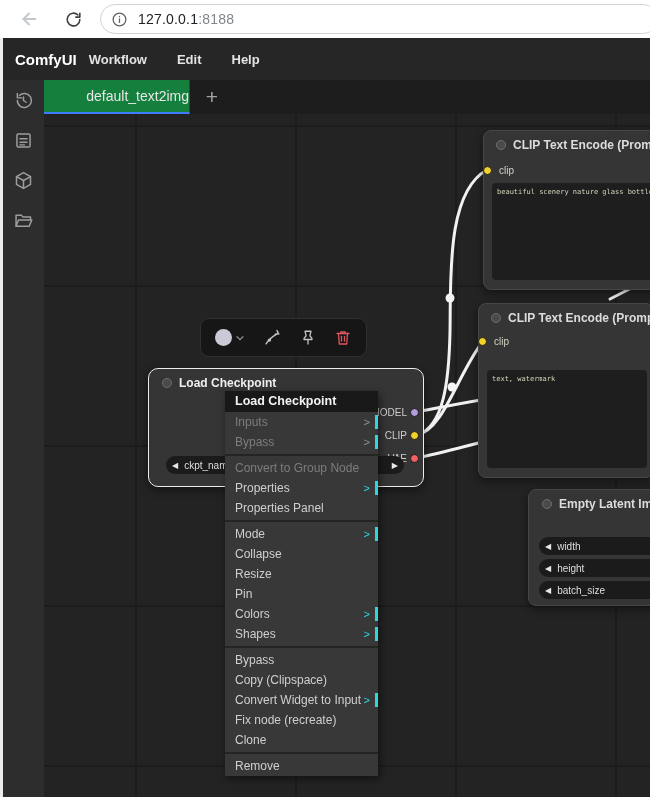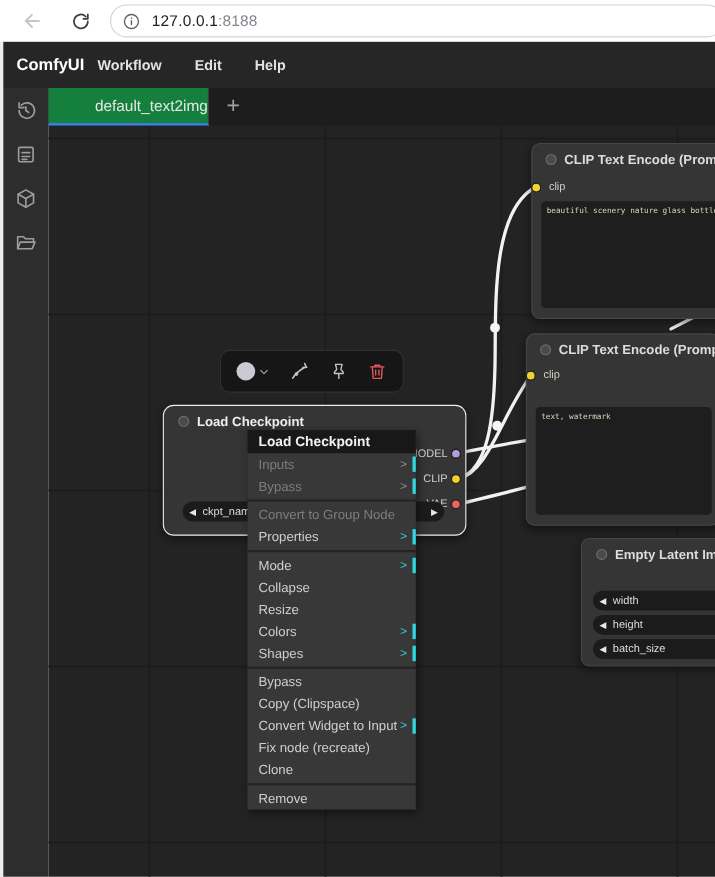--- a/index.html
+++ b/index.html
@@ -267,33 +267,39 @@
     </div>
     <div class="ctx-sep"></div>
     <div class="ctx-item disabled">
       <span>Convert to Group Node</span>
     </div>
     <div class="ctx-item">
       <span>Properties</span>
       <span class="sub-arrow">&gt;</span>
       <span class="sub-bar"></span>
     </div>
+    <div class="ctx-item">
+      <span>Properties Panel</span>
+    </div>
     <div class="ctx-sep"></div>
     <div class="ctx-item">
       <span>Mode</span>
       <span class="sub-arrow">&gt;</span>
       <span class="sub-bar"></span>
     </div>
     <div class="ctx-item">
       <span>Collapse</span>
     </div>
     <div class="ctx-item">
       <span>Resize</span>
     </div>
     <div class="ctx-item">
+      <span>Pin</span>
+    </div>
+    <div class="ctx-item">
       <span>Colors</span>
       <span class="sub-arrow">&gt;</span>
       <span class="sub-bar"></span>
     </div>
     <div class="ctx-item">
       <span>Shapes</span>
       <span class="sub-arrow">&gt;</span>
       <span class="sub-bar"></span>
     </div>
     <div class="ctx-sep"></div>

